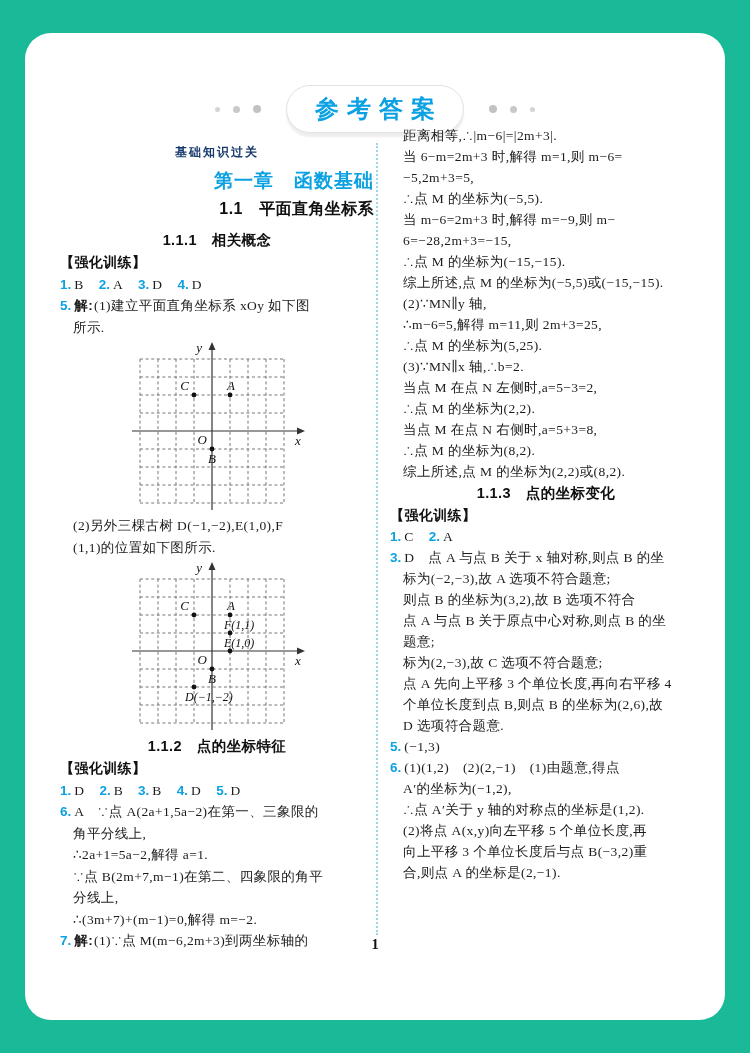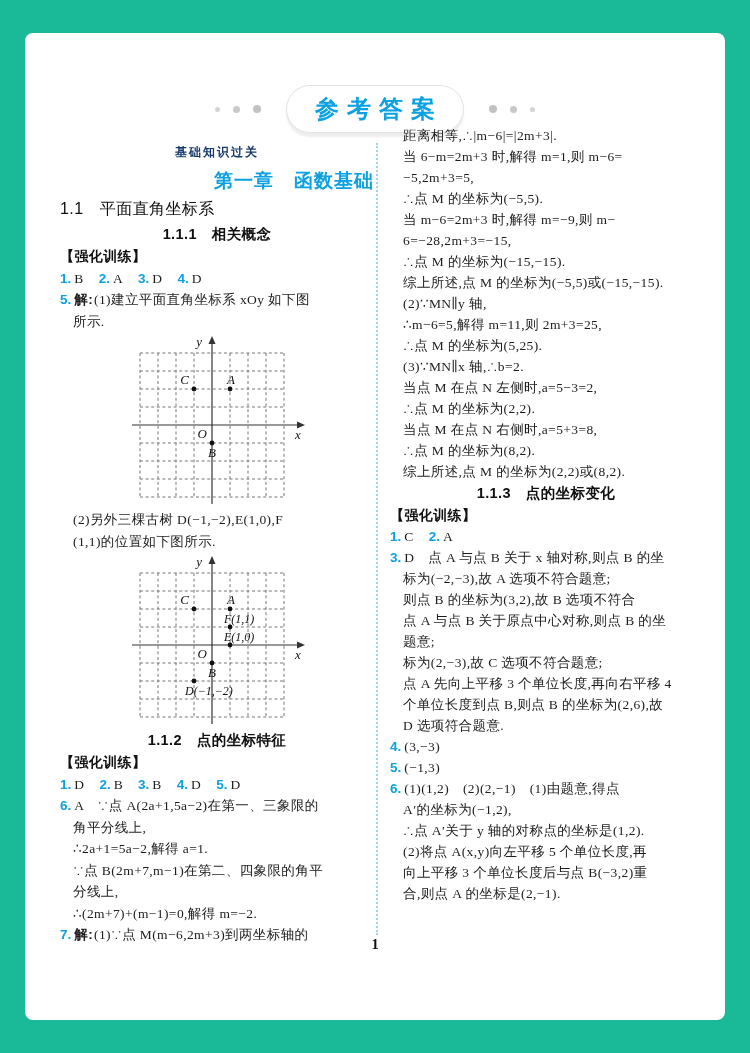--- a/index.html
+++ b/index.html
@@ -5,21 +5,21 @@
   html,body{margin:0;padding:0;}
   body{
     width:750px;height:1053px;position:relative;
     background:#1ab998;
     font-family:"Liberation Serif","DejaVu Serif",serif;
     color:#1c1c1c;
     -webkit-font-smoothing:antialiased;
   }
   .sheet{
     position:absolute;top:33px;left:25px;width:700px;height:987px;
-    background:#ffffff;border-radius:8px;
+    background:#ffffff;border-radius:26px;
   }
   
   .title-row{
     position:absolute;top:52px;left:0;right:0;
     display:flex;justify-content:center;align-items:center;gap:13px;
   }
   .dot{border-radius:50%;background:#c9c9c9;flex:none;}
   .dot.s{width:5px;height:5px;background:#d4d4d4;}
   .dot.m{width:7px;height:7px;}
   .dot.l{width:8px;height:8px;background:#c2c2c2;}
@@ -36,22 +36,22 @@
     position:absolute;left:351px;top:110px;height:792px;width:0;
     border-left:2px dotted #9fd2ee;
   }
   .col{position:absolute;font-size:13.5px;letter-spacing:.4px;}
   .col-left{left:35px;top:106px;width:314px;line-height:21.5px;}
   .col-right{left:365px;top:92px;width:312px;line-height:21px;}
   .h1{font-family:"Liberation Sans","DejaVu Sans",sans-serif;font-weight:bold;
       font-size:12px;line-height:26px;color:#17396b;text-align:center;letter-spacing:2px;margin-bottom:2px;}
   .h2{font-family:"Liberation Sans","DejaVu Sans",sans-serif;font-weight:bold;
       font-size:19px;line-height:27px;color:#0ba1e2;text-align:right;letter-spacing:1px;margin-bottom:3px;}
-  .h3{font-family:"Liberation Sans","DejaVu Sans",sans-serif;font-weight:normal;
-      font-size:16px;line-height:24px;color:#101010;text-align:left;margin-bottom:2px;}
+  .h3{font-family:"Liberation Sans","DejaVu Sans",sans-serif;font-weight:bold;
+      font-size:16px;line-height:24px;color:#101010;text-align:right;margin-bottom:8px;}
   .h4{font-family:"Liberation Sans","DejaVu Sans",sans-serif;font-weight:bold;
       font-size:14.5px;line-height:22px;color:#101010;text-align:center;margin-bottom:1px;}
   .training{font-family:"Liberation Sans","DejaVu Sans",sans-serif;font-weight:bold;
       font-size:14px;color:#111;}
   .answers{white-space:nowrap;}
   .ans-item{margin-right:15px;}
   .qnum{color:#0ba1e2;font-weight:bold;font-family:"Liberation Sans","DejaVu Sans",sans-serif;
       margin-right:3px;letter-spacing:0;}
   .bold{font-family:"Liberation Sans","DejaVu Sans",sans-serif;font-weight:bold;margin-right:1px;}
   .ln.cont{padding-left:13px;}
@@ -158,21 +158,21 @@
 
     <div class="h4">1.1.2　点的坐标特征</div>
     <div class="training">【强化训练】</div>
     <div class="answers"><span class="ans-item"><span class="qnum">1.</span><span>D</span></span><span class="ans-item"><span class="qnum">2.</span><span>B</span></span><span class="ans-item"><span class="qnum">3.</span><span>B</span></span><span class="ans-item"><span class="qnum">4.</span><span>D</span></span><span class="ans-item"><span class="qnum">5.</span><span>D</span></span></div>
     <div>
         <div class="ln hang"><span class="qnum">6.</span><span>A　∵点 A(2a+1,5a−2)在第一、三象限的</span></div>
         <div class="ln cont">角平分线上,</div>
         <div class="ln cont">∴2a+1=5a−2,解得 a=1.</div>
         <div class="ln cont">∵点 B(2m+7,m−1)在第二、四象限的角平</div>
         <div class="ln cont">分线上,</div>
-        <div class="ln cont">∴(2m+7)+(m−1)=0,解得 m=−2.</div>
+        <div class="ln cont">∴(3m+7)+(m−1)=0,解得 m=−2.</div>
       </div>
     <div>
         <div class="ln hang"><span class="qnum">7.</span><span class="bold">解:</span><span>(1)∵点 M(m−6,2m+3)到两坐标轴的</span></div>
       </div>
   </div>
 
   <div class="col col-right">
     <div>
         <div class="ln cont">距离相等,∴|m−6|=|2m+3|.</div>
         <div class="ln cont">当 6−m=2m+3 时,解得 m=1,则 m−6=</div>
@@ -200,23 +200,20 @@
         <div class="ln cont">标为(−2,−3),故 A 选项不符合题意;</div>
         <div class="ln cont">则点 B 的坐标为(3,2),故 B 选项不符合</div>
         <div class="ln cont">点 A 与点 B 关于原点中心对称,则点 B 的坐</div>
         <div class="ln cont">题意;</div>
         <div class="ln cont">标为(2,−3),故 C 选项不符合题意;</div>
         <div class="ln cont">点 A 先向上平移 3 个单位长度,再向右平移 4</div>
         <div class="ln cont">个单位长度到点 B,则点 B 的坐标为(2,6),故</div>
         <div class="ln cont">D 选项符合题意.</div>
       </div>
     <div>
-        <div class="ln hang"><span class="qnum">4.</span><span>(3,−3)</span></div>
-      </div>
-    <div>
         <div class="ln hang"><span class="qnum">5.</span><span>(−1,3)</span></div>
       </div>
     <div>
         <div class="ln hang"><span class="qnum">6.</span><span>(1)(1,2)　(2)(2,−1)　(1)由题意,得点</span></div>
         <div class="ln cont">A′的坐标为(−1,2),</div>
         <div class="ln cont">∴点 A′关于 y 轴的对称点的坐标是(1,2).</div>
         <div class="ln cont">(2)将点 A(x,y)向左平移 5 个单位长度,再</div>
         <div class="ln cont">向上平移 3 个单位长度后与点 B(−3,2)重</div>
         <div class="ln cont">合,则点 A 的坐标是(2,−1).</div>
       </div>

